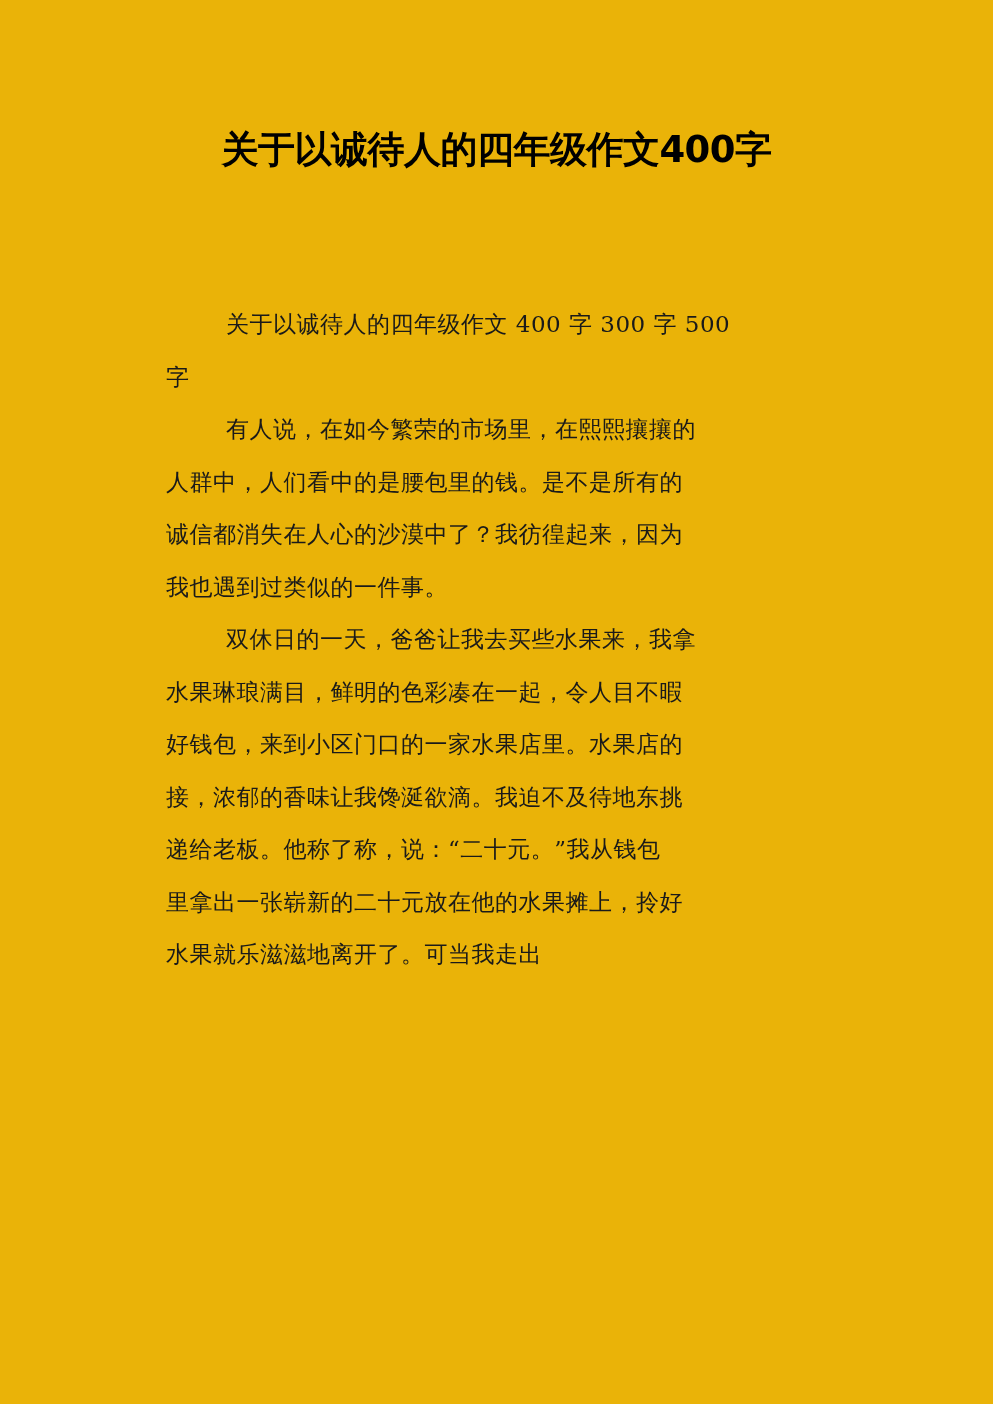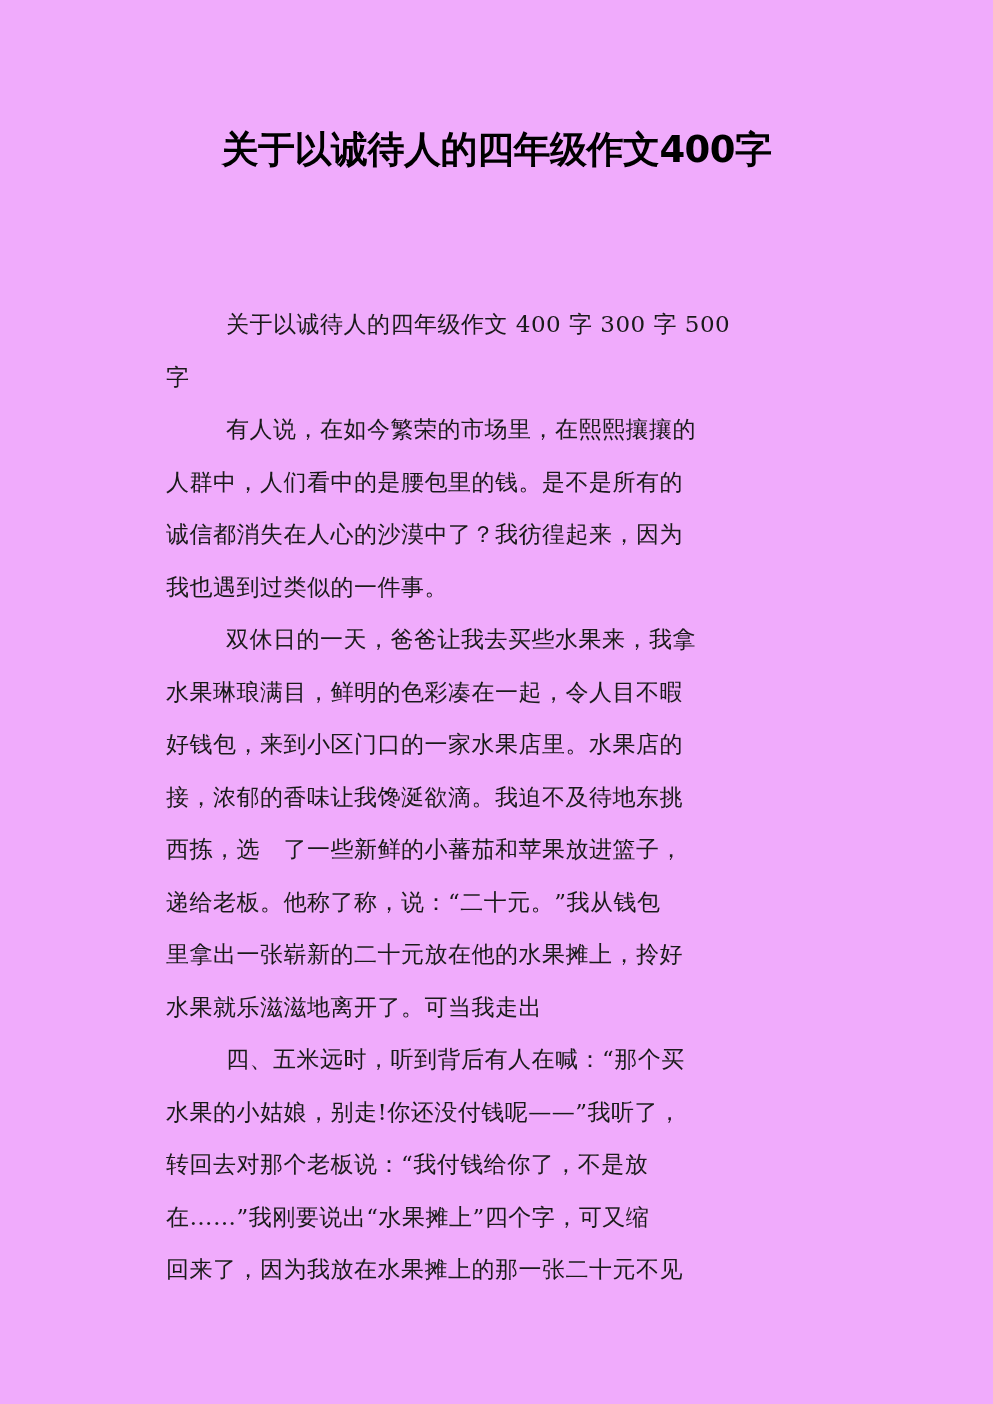--- a/index.html
+++ b/index.html
@@ -13,21 +13,21 @@
       position: relative;
       overflow: hidden;
       color: #111111;
     }
     .page {
       position: absolute;
       left: 0;
       top: 0;
       width: 993px;
       height: 1404px;
-      background: #f0abfc;
+      background: #eab308;
     }
     .title {
       position: absolute;
       left: 0;
       top: 124px;
       width: 993px;
       text-align: center;
       font-family: "DejaVu Sans", "Liberation Sans", sans-serif;
       font-weight: bold;
       font-size: 37px;
@@ -76,26 +76,18 @@
       <span class="line indent">有人说，在如今繁荣的市场里，在熙熙攘攘的</span>
       <span class="line">人群中，人们看中的是腰包里的钱。是不是所有的</span>
       <span class="line">诚信都消失在人心的沙漠中了？我彷徨起来，因为</span>
       <span class="line">我也遇到过类似的一件事。</span>
     </div>
     <div>
       <span class="line indent">双休日的一天，爸爸让我去买些水果来，我拿</span>
       <span class="line">水果琳琅满目，鲜明的色彩凑在一起，令人目不暇</span>
       <span class="line">好钱包，来到小区门口的一家水果店里。水果店的</span>
       <span class="line">接，浓郁的香味让我馋涎欲滴。我迫不及待地东挑</span>
-      <span class="line">西拣，选　了一些新鲜的小蕃茄和苹果放进篮子，</span>
       <span class="line">递给老板。他称了称，说：“二十元。”我从钱包</span>
       <span class="line">里拿出一张崭新的二十元放在他的水果摊上，拎好</span>
       <span class="line">水果就乐滋滋地离开了。可当我走出</span>
-    </div>
-    <div>
-      <span class="line indent">四、五米远时，听到背后有人在喊：“那个买</span>
-      <span class="line">水果的小姑娘，别走!你还没付钱呢——”我听了，</span>
-      <span class="line">转回去对那个老板说：“我付钱给你了，不是放</span>
-      <span class="line">在……”我刚要说出“水果摊上”四个字，可又缩</span>
-      <span class="line">回来了，因为我放在水果摊上的那一张二十元不见</span>
     </div>
   </div>
 </div>
 
 </body></html>

